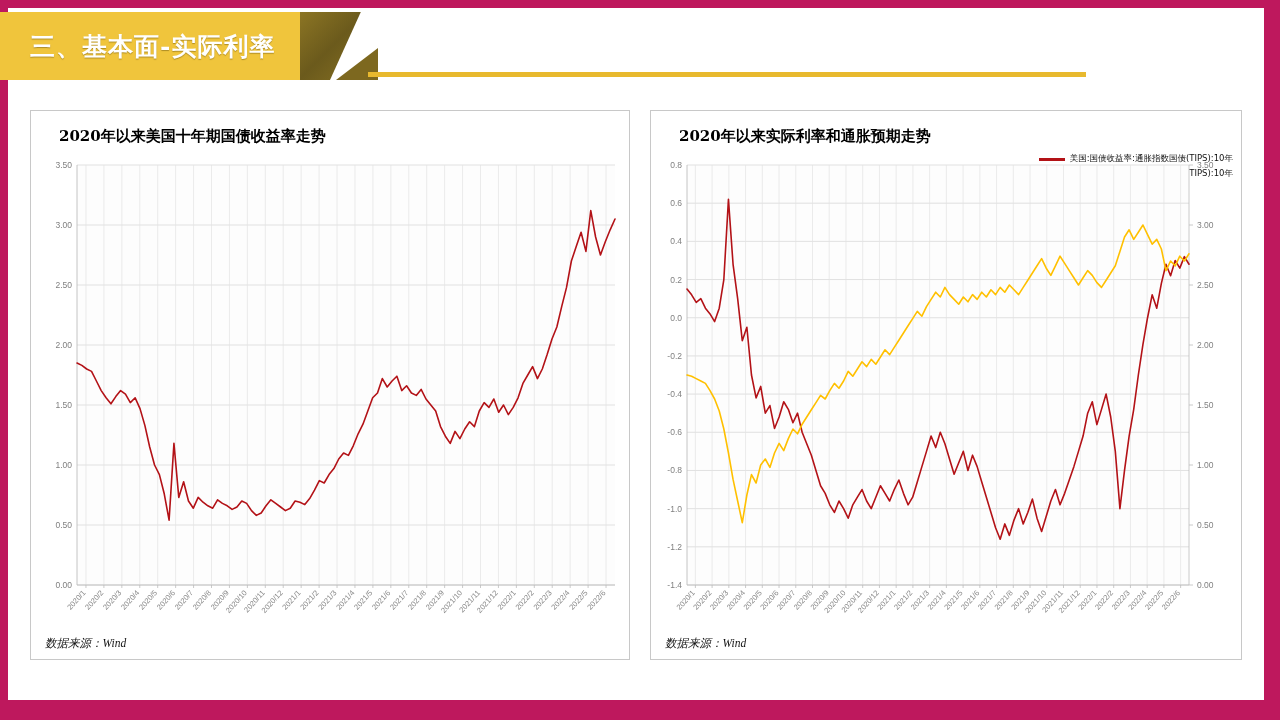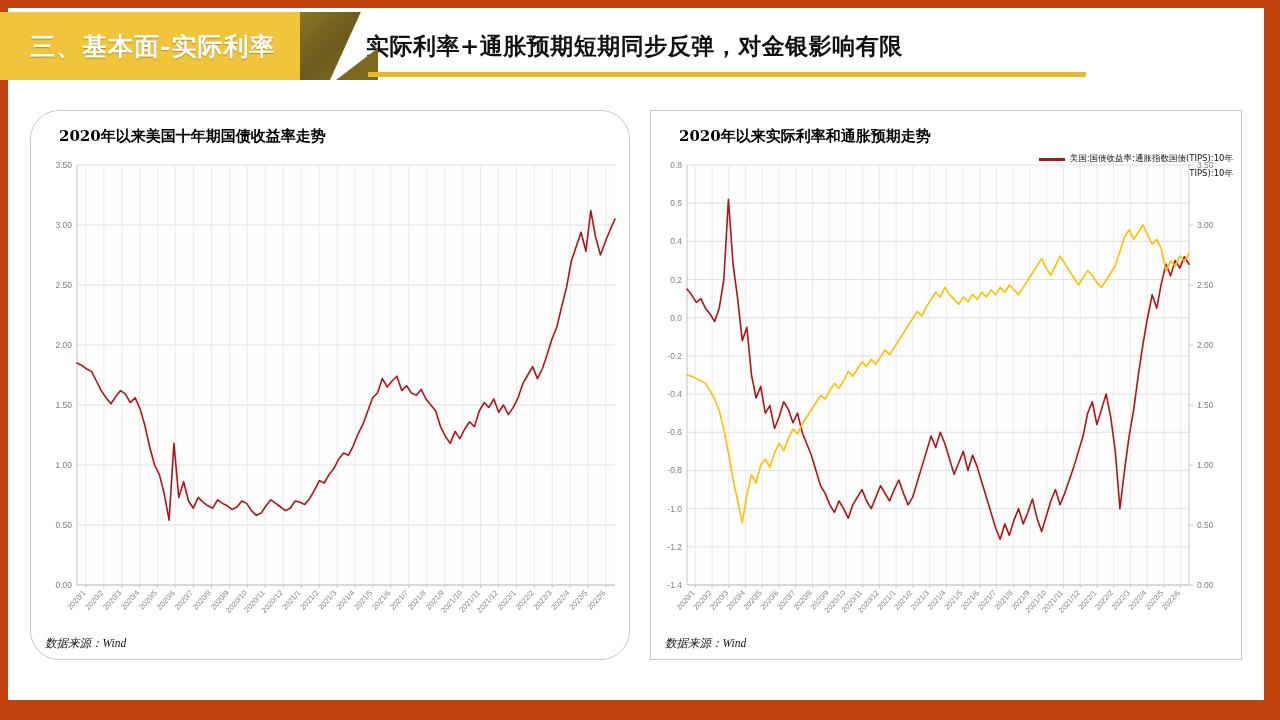--- a/index.html
+++ b/index.html
@@ -1,21 +1,21 @@
 <!DOCTYPE html>
 <html><head>
 <meta charset="utf-8">
 <style>
   html,body{margin:0;padding:0;}
   body{
     width:1280px;height:720px;overflow:hidden;
     background:#8B7320;
     font-family:"Liberation Sans","DejaVu Sans",sans-serif;
   }
-  .slide{position:absolute;inset:0;background:#c2410c;}
+  .slide{position:absolute;inset:0;background:#be185d;}
   .page-white{
     position:absolute;left:8px;top:8px;width:1256px;height:692px;
     background:#ffffff;
   }
   
   .header{position:absolute;left:0;top:12px;width:1256px;height:68px;overflow:hidden;}
   .hdr-gold{
     position:absolute;left:0;top:0;width:360px;height:68px;
     background:#F0C53C;
   }
@@ -66,21 +66,21 @@
     font-weight:bold;font-size:19px;color:#8C1A13;letter-spacing:2px;
   }
   .logo-en{
     font-size:8.5px;font-weight:bold;color:#8C1A13;letter-spacing:1.6px;margin-top:4px;
   }
   
   .panel{
     position:absolute;top:110px;height:550px;
     background:#ffffff;border:1px solid #c8c8c8;box-sizing:border-box;
   }
-  .panel-left{left:30px;width:600px;border-radius:29px;}
+  .panel-left{left:30px;width:600px;}
   .panel-right{left:650px;width:592px;}
   .panel-title{
     position:absolute;left:28px;top:16px;
     font-family:"DejaVu Serif","Liberation Serif",serif;
     font-weight:bold;font-size:15px;color:#000;white-space:nowrap;
   }
   .panel-source{
     position:absolute;left:14px;bottom:8px;
     font-family:Liberation Serif, serif;
     font-style:italic;font-size:11.5px;color:#111;
@@ -98,21 +98,20 @@
 <body>
 
 <div class="slide">
   <div class="page-white"></div>
 
   <div class="header">
     <div class="hdr-gold"></div>
     <div class="hdr-wedge"></div>
     <div class="hdr-wedge2"></div>
     <div class="hdr-section">三、基本面-实际利率</div>
-    <div class="hdr-title">实际利率+通胀预期短期同步反弹，对金银影响有限</div>
     <div class="hdr-wedge-dark"></div>
     <div class="hdr-underline"></div>
 
   </div>
 
   <div class="panel panel-left">
     <div class="panel-title">2020年以来美国十年期国债收益率走势</div>
     <svg class="plot" id="chart-left" style="left:0;top:40px;" width="598" height="500">
         <rect x="46" y="14" width="538" height="420" fill="#fdfdfd" stroke="none"></rect>
         <line x1="46" y1="434" x2="584" y2="434" stroke="#d9d9d9" stroke-width="0.8"></line>

